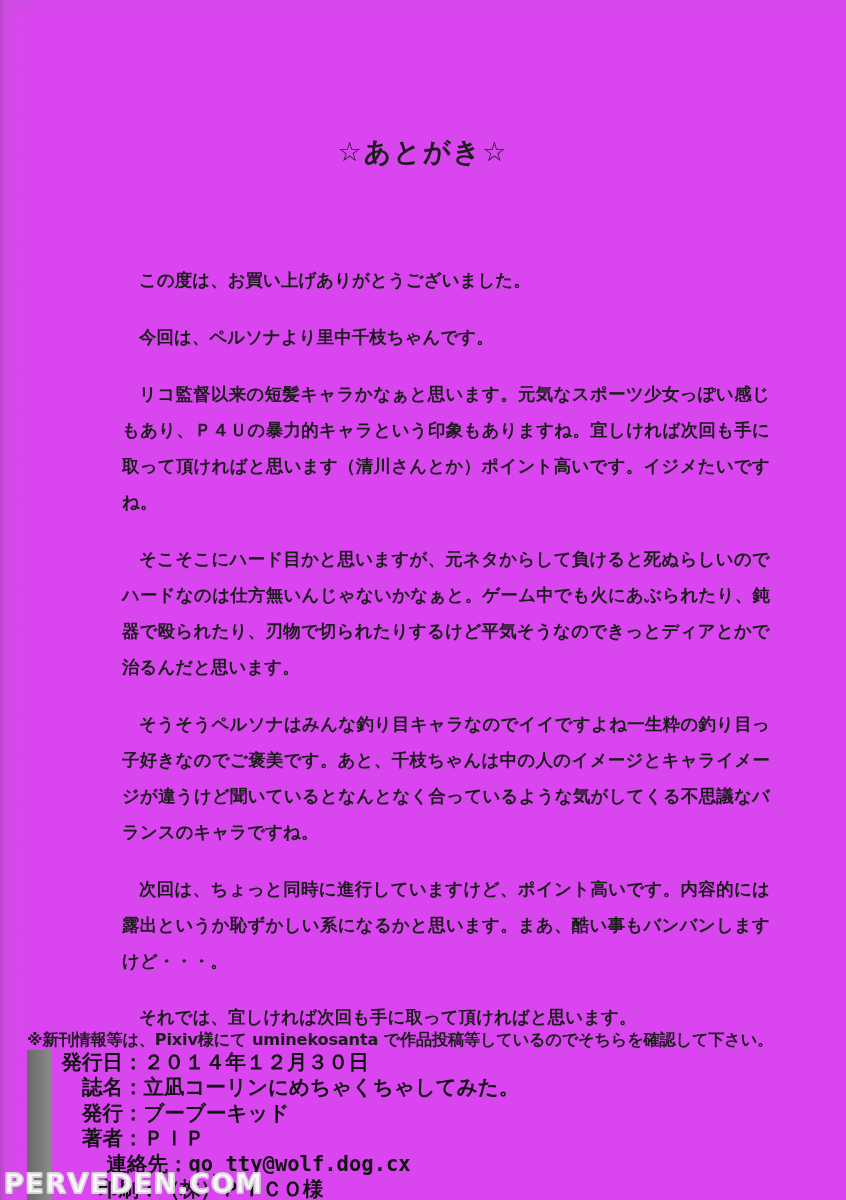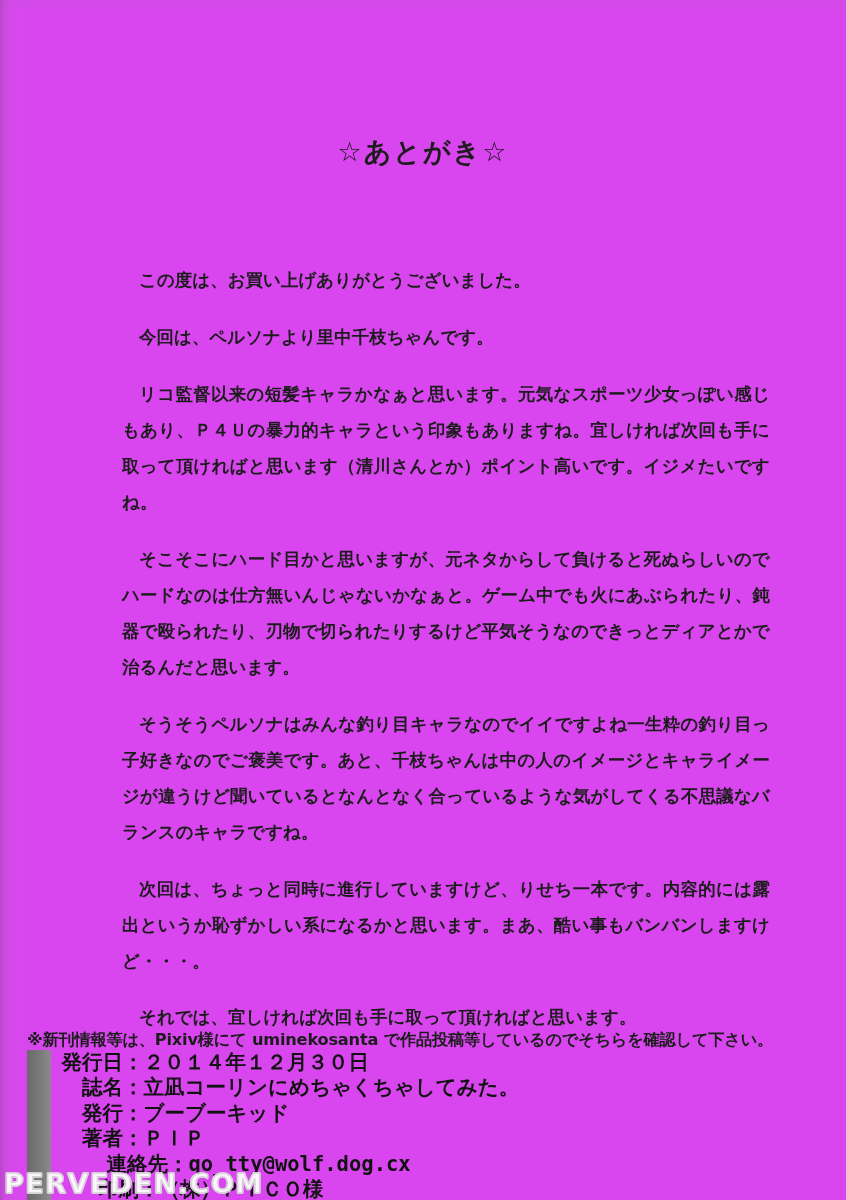--- a/index.html
+++ b/index.html
@@ -164,21 +164,21 @@
   <div id="scan-edge-shadow-top"></div>
 
   <h1 id="title">☆あとがき☆</h1>
 
   <div id="body-copy">
     <p class="para">この度は、お買い上げありがとうございました。</p>
     <p class="para">今回は、ペルソナより里中千枝ちゃんです。</p>
     <p class="para">リコ監督以来の短髪キャラかなぁと思います。元気なスポーツ少女っぽい感じもあり、Ｐ４Ｕの暴力的キャラという印象もありますね。宜しければ次回も手に取って頂ければと思います（清川さんとか）ポイント高いです。イジメたいですね。</p>
     <p class="para">そこそこにハード目かと思いますが、元ネタからして負けると死ぬらしいのでハードなのは仕方無いんじゃないかなぁと。ゲーム中でも火にあぶられたり、鈍器で殴られたり、刃物で切られたりするけど平気そうなのできっとディアとかで治るんだと思います。</p>
     <p class="para">そうそうペルソナはみんな釣り目キャラなのでイイですよね一生粋の釣り目っ子好きなのでご褒美です。あと、千枝ちゃんは中の人のイメージとキャライメージが違うけど聞いているとなんとなく合っているような気がしてくる不思議なバランスのキャラですね。</p>
-    <p class="para tight">次回は、ちょっと同時に進行していますけど、りせち一本です。内容的には露出というか恥ずかしい系になるかと思います。まあ、酷い事もバンバンしますけど・・・。</p>
+    <p class="para tight">次回は、ちょっと同時に進行していますけど、ポイント高いです。内容的には露出というか恥ずかしい系になるかと思います。まあ、酷い事もバンバンしますけど・・・。</p>
     <p class="para last">それでは、宜しければ次回も手に取って頂ければと思います。</p>
   </div>
 
   <div id="pixiv-note">※新刊情報等は、Pixiv様にて uminekosanta で作品投稿等しているのでそちらを確認して下さい。</div>
 
   <div id="colophon">
     <div id="colophon-bar"></div>
 
     <div class="colophon-row r-hatsu">
       <span class="ckey">発行日</span><span class="csep">：</span><span class="cval">２０１４年１２月３０日</span>

